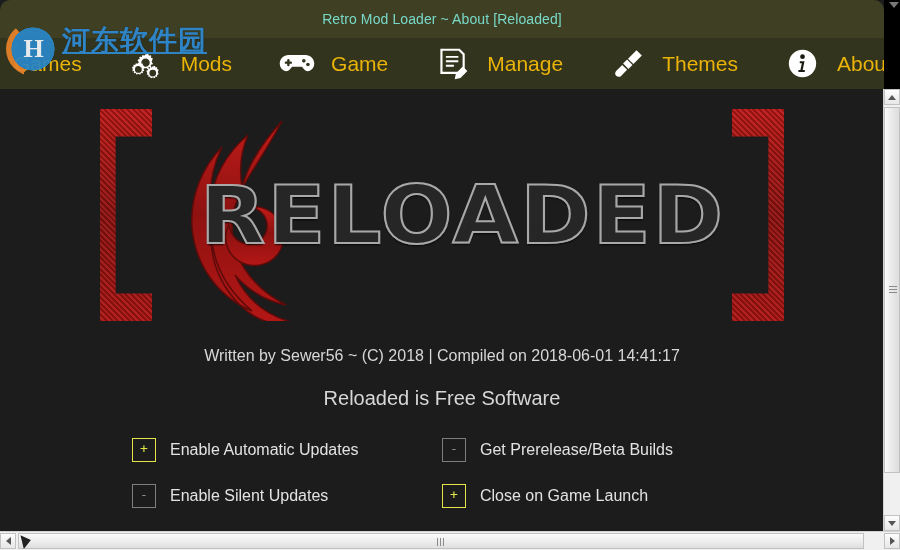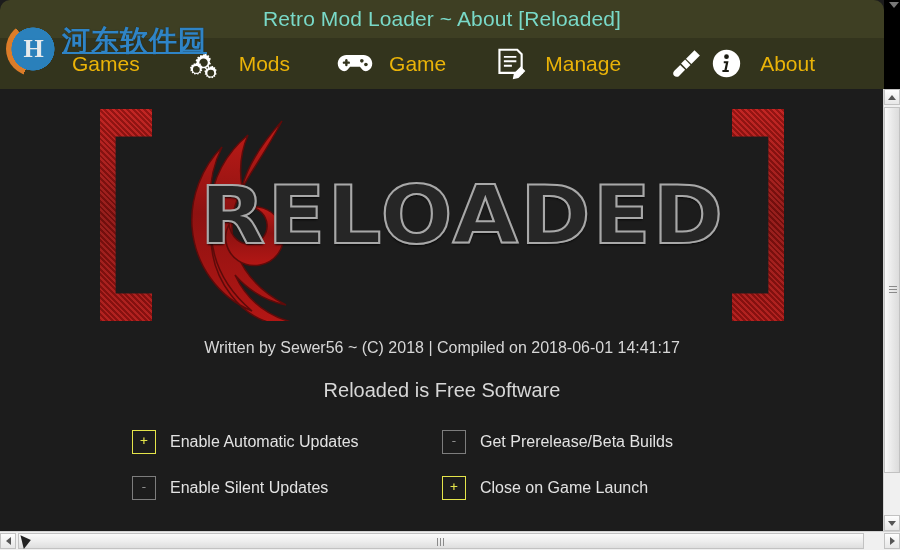--- a/index.html
+++ b/index.html
@@ -28,21 +28,21 @@
     border-top-left-radius: 10px;
     border-top-right-radius: 10px;
   }
   #titlebar-text {
     position: absolute;
     left: 0; top: 0;
     width: 884px;
     line-height: 38px;
     text-align: center;
     color: #79d9c8;
-    font-size: 21px;
+    font-size: 14px;
     letter-spacing: .1px;
     white-space: nowrap;
   }
 
   
   #navbar {
     position: absolute;
     left: 0; top: 38px;
     width: 884px;
     height: 51px;
@@ -186,21 +186,21 @@
     text-shadow:
       0 1px 0 #6e6e6e,
       0 2px 2px rgba(0,0,0,.8);
     white-space: nowrap;
     transform: scaleX(1.06);
     transform-origin: left center;
   }
 
   
   #info {
-    margin-top: 8px;
+    margin-top: 16px;
     text-align: center;
     color: #d7d7d7;
   }
   #info-line1 {
     font-size: 16px;
     margin: 0 0 22px 0;
   }
   #info-line2 { font-size: 20px; margin: 0 0 2px 0; }
   #info-line3 { font-size: 16px; margin: 0; }
 
@@ -414,20 +414,21 @@
       <span class="nav-icon">
         <svg viewBox="0 0 38 38" width="34" height="34" fill="#ffffff">
           <path d="M28.5 3.5l6 6-9.5 9.5-6-6z"></path>
           <path d="M18 14l6 6-4.5 4.5-6-6z"></path>
           <path d="M12.5 20l5.5 5.5-6.5 6.5a3.9 3.9 0 11-5.5-5.5z"></path>
         </svg>
       </span>
     </div>
 
     <div class="nav-item">
+      <span class="nav-label">Themes</span>
       <span class="nav-icon">
         <svg viewBox="0 0 34 34" width="31" height="31">
           <circle cx="17" cy="17" r="15" fill="#ffffff"></circle>
           <circle cx="17" cy="9.5" r="2.6" fill="#1a1a12"></circle>
           <path d="M14 14.5h5.2l-2 9.5h2.3v2.4h-7v-2.4h2.2l1.6-7.2H14z" fill="#1a1a12"></path>
         </svg>
       </span>
     </div>
 
     <div class="nav-item">

